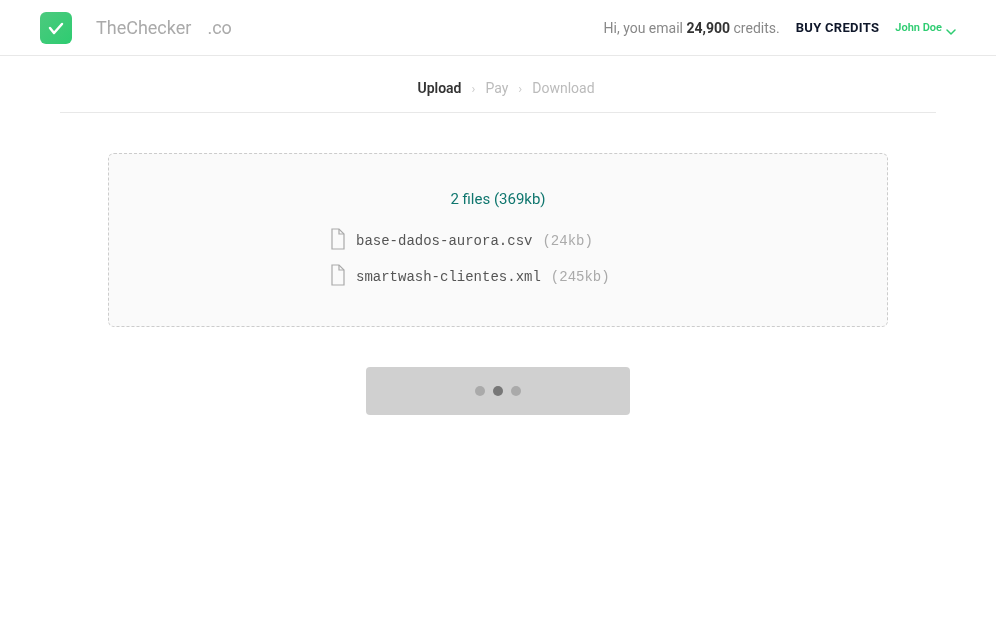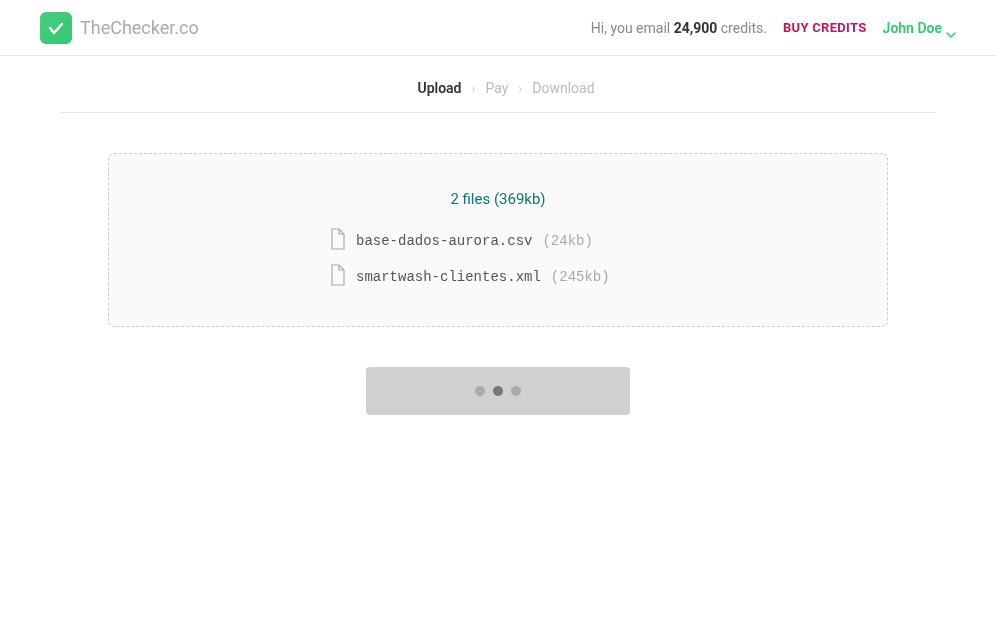--- a/index.html
+++ b/index.html
@@ -44,51 +44,52 @@
 
     .logo-text {
       font-size: 18px;
       font-weight: 600;
       color: #333;
     }
 
     .logo-text span {
       color: #aaa;
       font-weight: 400;
+      margin-left: 16px;
     }
 
     .nav-right {
       display: flex;
       align-items: center;
       gap: 16px;
       font-size: 14px;
       color: #888;
     }
 
     .credits-info strong {
       color: #333;
       font-weight: 700;
     }
 
     .buy-credits-link {
-      color: #be185d;
+      color: #0f172a;
       font-weight: 700;
       text-transform: uppercase;
       font-size: 13px;
       cursor: pointer;
       letter-spacing: 0.3px;
     }
 
     .user-menu {
       display: flex;
       align-items: center;
       gap: 4px;
       color: #2ecc71;
       font-weight: 600;
-      font-size: 14px;
+      font-size: 11px;
       cursor: pointer;
     }
 
     .chevron-down {
       display: inline-block;
       width: 10px;
       height: 6px;
     }
 
     

